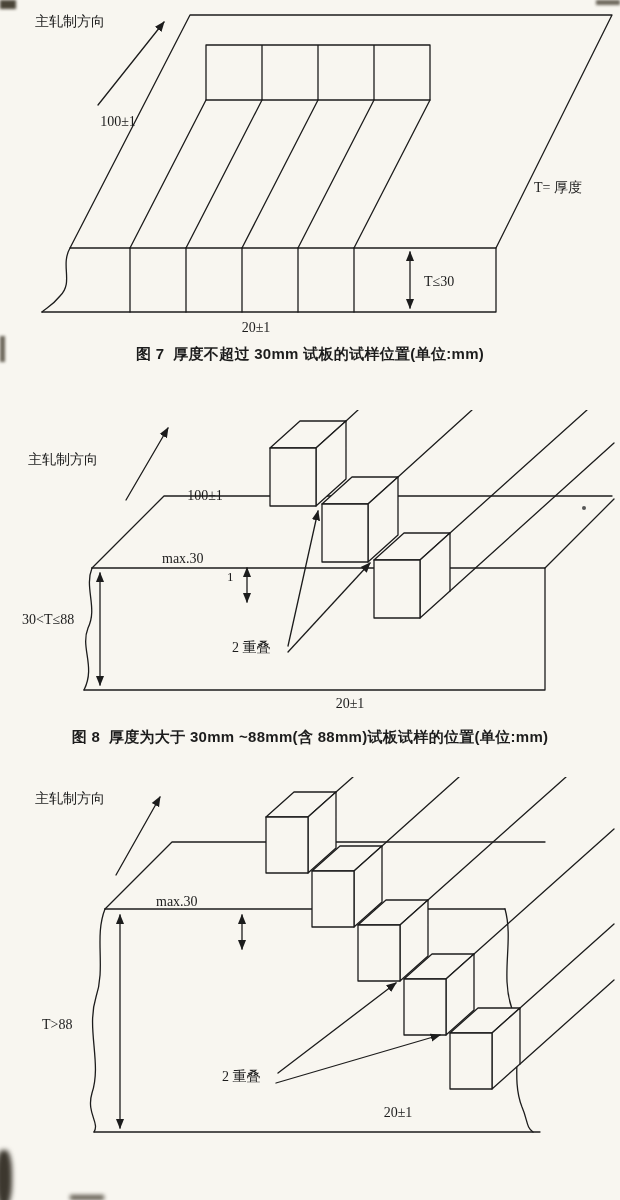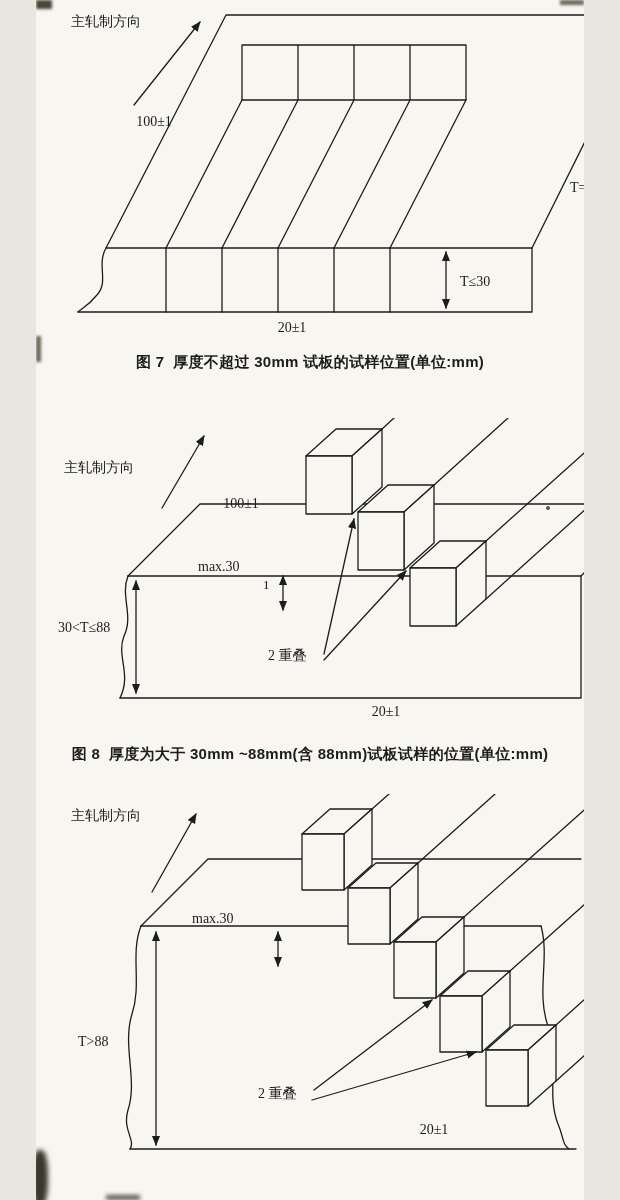--- a/index.html
+++ b/index.html
@@ -3,21 +3,21 @@
 <meta charset="utf-8">
 <style>
   :root{
     --ink:#1c1c1c;
     --paper:#f8f6f0;
   }
   html,body{margin:0;padding:0;}
   body{background:#e8e6e0;font-family:"Liberation Sans",sans-serif;}
   .page{
     position:relative;
-    width:548px;height:1200px;
+    width:620px;height:1200px;
     margin:0 auto;
     background:var(--paper);
     overflow:hidden;
   }
   .figure-block{position:relative;}
   .fig-svg{display:block;}
   .ink line,.ink path,.ink polygon,.ink polyline{
     stroke:var(--ink);fill:none;stroke-width:1.3;
     stroke-linecap:round;stroke-linejoin:round;
   }
@@ -30,23 +30,23 @@
   .lbl text.small{font-size:13px;}
   .caption{
     text-align:center;
     font-family:"Liberation Sans",sans-serif;
     font-size:15px;
     font-weight:700;
     color:var(--ink);
     white-space:pre;
     letter-spacing:0.3px;
   }
-  .cap7{margin-top:8px;}
+  .cap7{}
   .blk8{margin-top:46px;}
-  .cap8{margin-top:17px;}
+  .cap8{margin-top:8px;}
   .blk9{margin-top:30px;}
   .cap9{margin-top:10px;}
   
   .art{position:absolute;pointer-events:none;}
   .art-tl{top:0;left:0;width:16px;height:9px;background:#4a4538;filter:blur(1.5px);}
   .art-tr{top:0;right:0;width:24px;height:5px;background:#6a6458;filter:blur(1.5px);}
   .art-l{top:336px;left:0;width:5px;height:26px;background:#6a6458;filter:blur(1.5px);}
   .art-bl{bottom:-6px;left:-4px;width:16px;height:56px;background:#3c372e;filter:blur(2.5px);border-radius:40%;}
   .art-b{bottom:0;left:70px;width:34px;height:5px;background:#5c564a;filter:blur(2px);}
   .art-dot{top:506px;right:34px;width:4px;height:4px;background:#555;border-radius:50%;}

